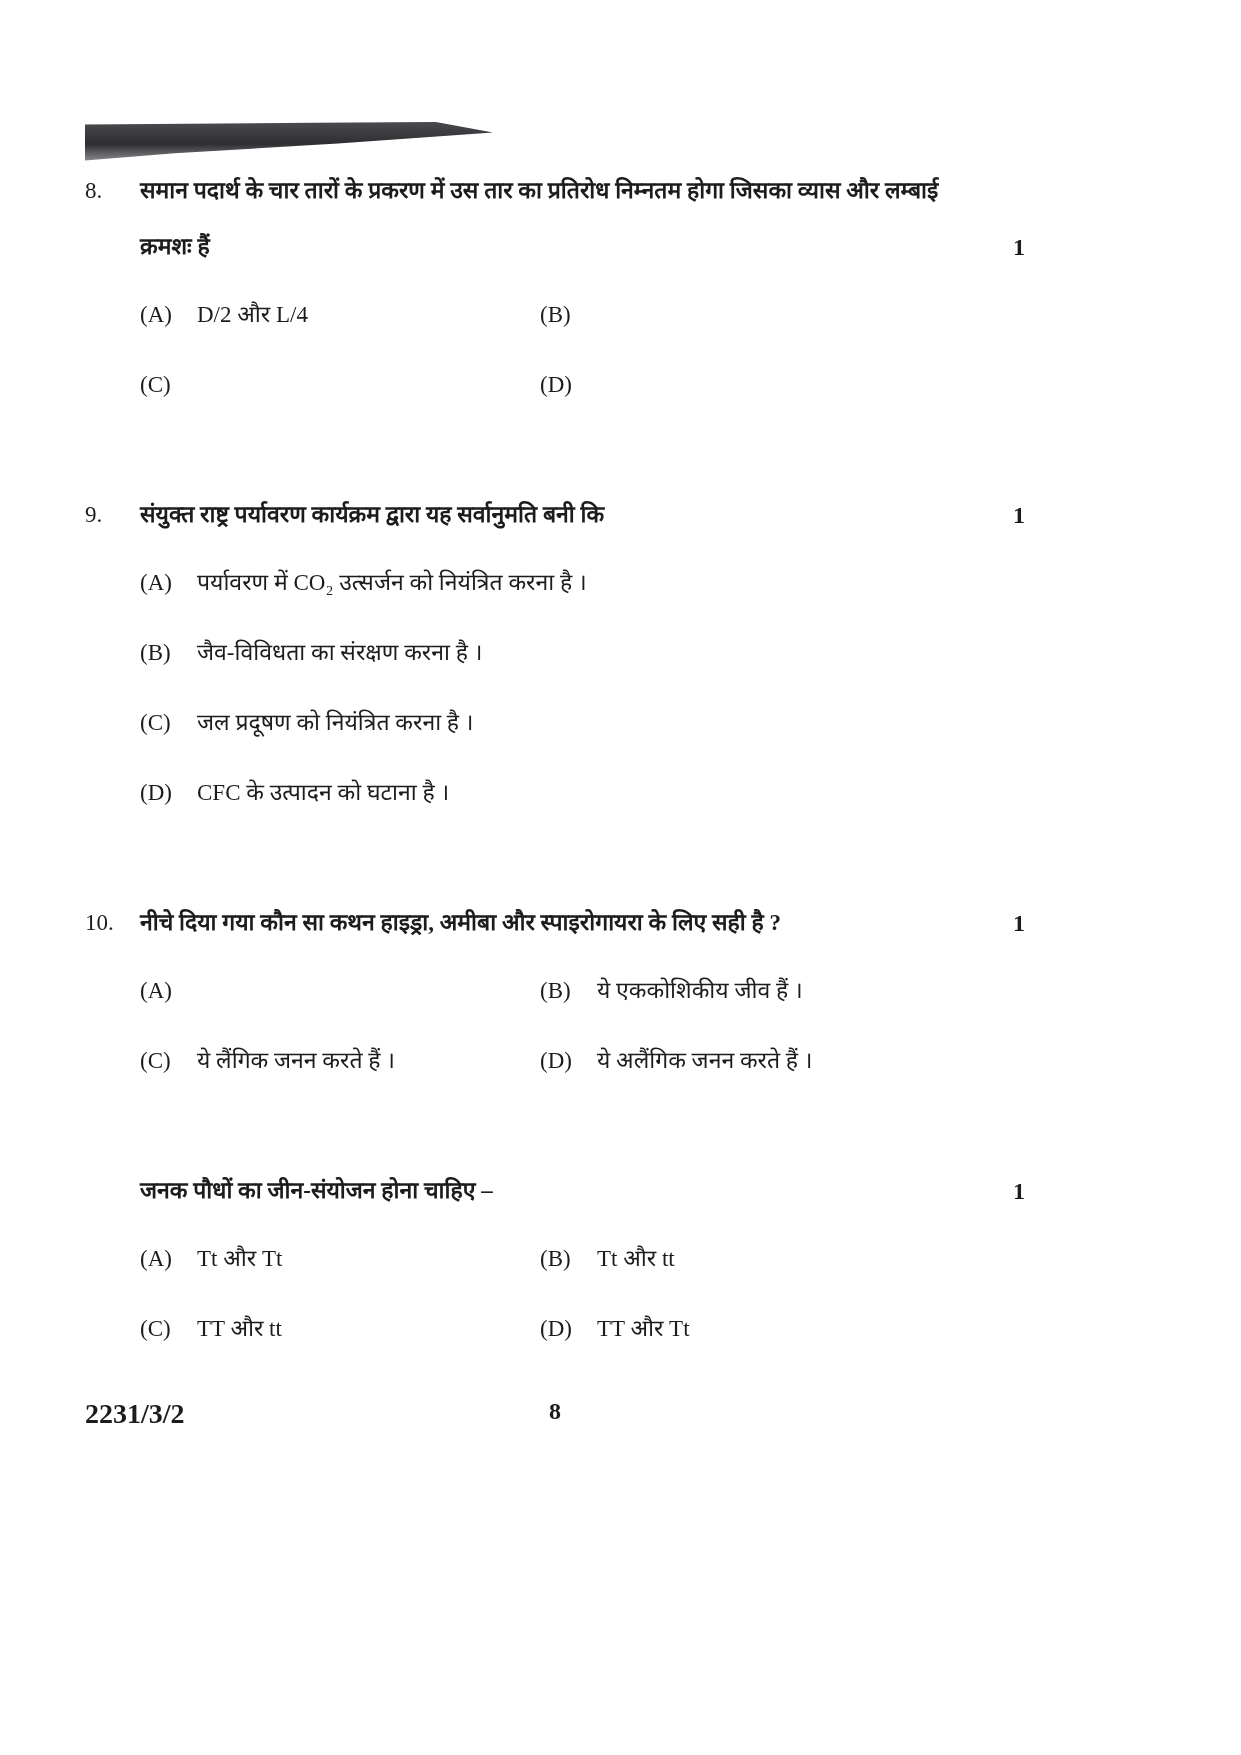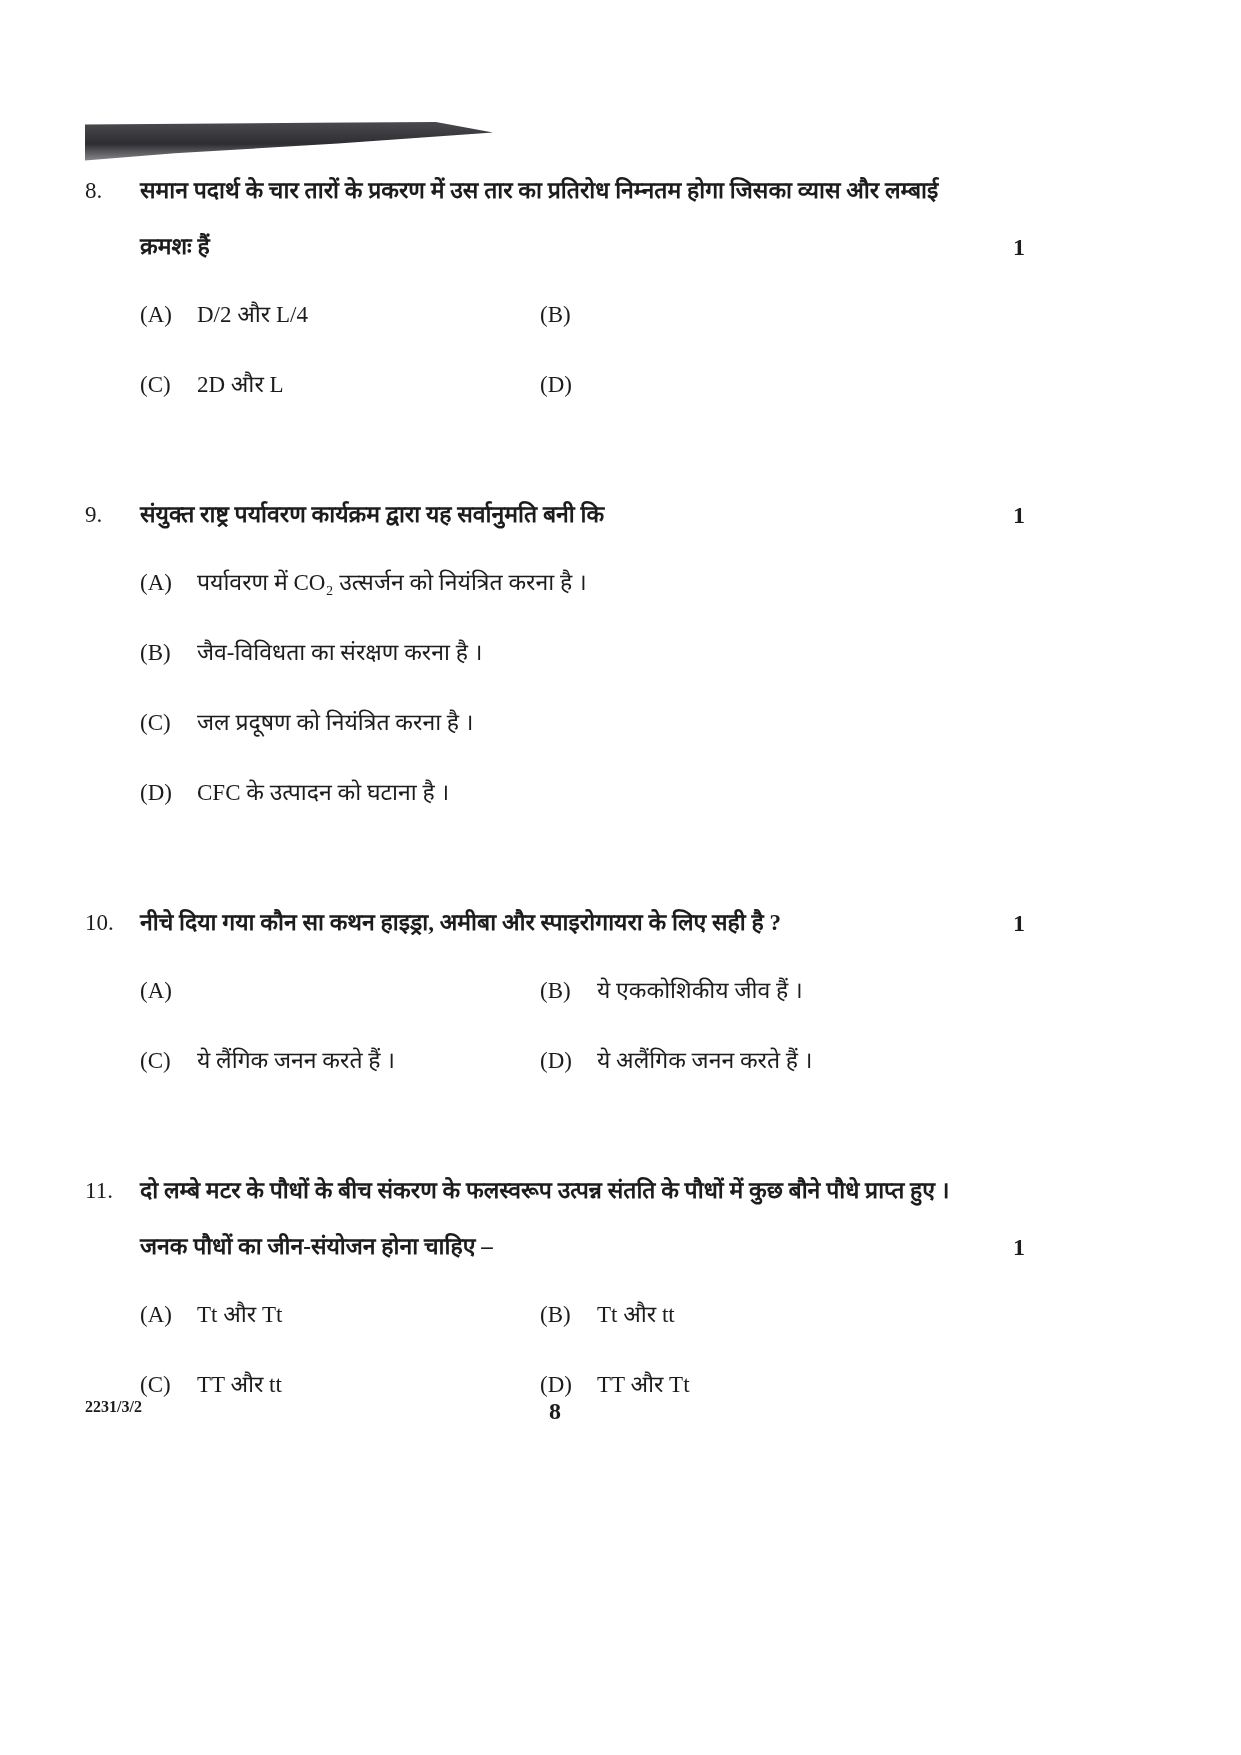--- a/index.html
+++ b/index.html
@@ -62,21 +62,21 @@
   .footer {
     position: absolute;
     left: 85px;
     top: 1398px;
     width: 940px;
     display: flex;
     align-items: baseline;
   }
   .footer .code {
     font-weight: bold;
-    font-size: 16px;
+    font-size: 28px;
     flex: 0 0 auto;
   }
   .footer .pageno {
     position: absolute;
     left: 0;
     width: 100%;
     text-align: center;
     font-weight: bold;
     font-size: 24px;
   }
@@ -101,21 +101,20 @@
       <div class="opts two-col">
         <div class="opt">
           <span class="opt-letter">(A)</span>
           <span class="opt-text">D/2 और L/4</span>
         </div>
         <div class="opt">
           <span class="opt-letter">(B)</span>
         </div>
         <div class="opt">
           <span class="opt-letter">(C)</span>
-          <span class="opt-text">2D और L</span>
         </div>
         <div class="opt">
           <span class="opt-letter">(D)</span>
         </div>
       </div>
     </section>
 
     <section class="question">
       <div class="q-line">
         <span class="q-num">9.</span>
@@ -161,24 +160,20 @@
           <span class="opt-text">ये लैंगिक जनन करते हैं ।</span>
         </div>
         <div class="opt">
           <span class="opt-letter">(D)</span>
           <span class="opt-text">ये अलैंगिक जनन करते हैं ।</span>
         </div>
       </div>
     </section>
 
     <section class="question">
-      <div class="q-line">
-        <span class="q-num">11.</span>
-        <span class="q-text">दो लम्बे मटर के पौधों के बीच संकरण के फलस्वरूप उत्पन्न संतति के पौधों में कुछ बौने पौधे प्राप्त हुए ।</span>
-      </div>
       <div class="q-line cont">
         <span class="q-text">जनक पौधों का जीन-संयोजन होना चाहिए –</span>
         <span class="marks">1</span>
       </div>
       <div class="opts two-col">
         <div class="opt">
           <span class="opt-letter">(A)</span>
           <span class="opt-text">Tt और Tt</span>
         </div>
         <div class="opt">

